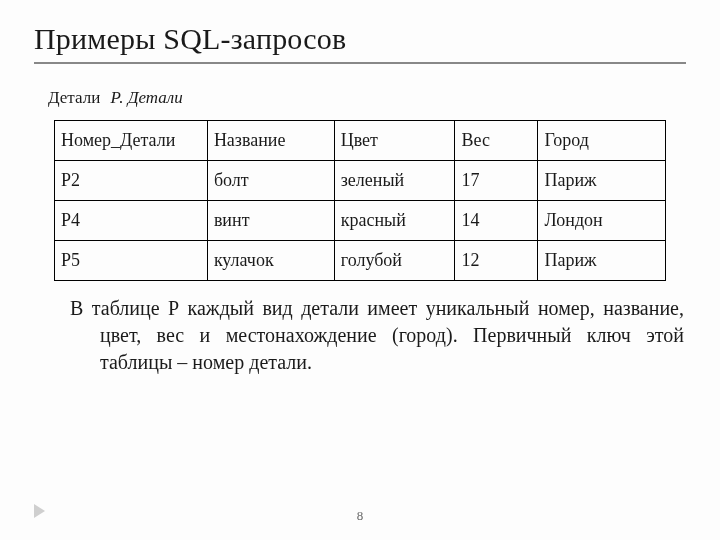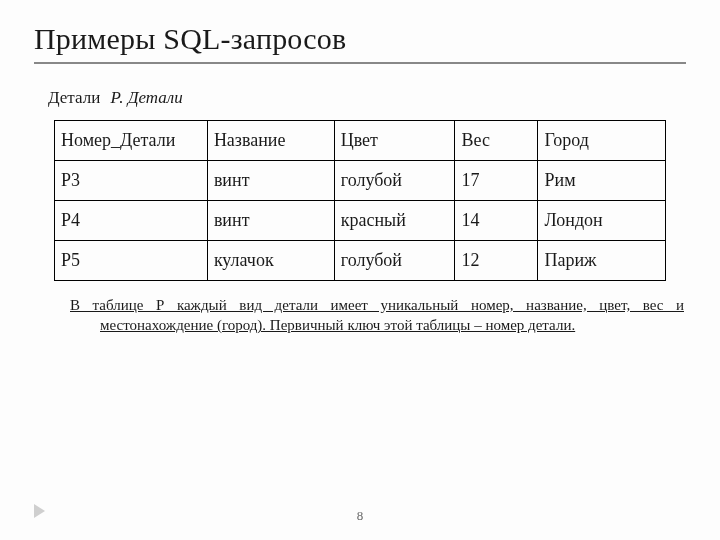--- a/index.html
+++ b/index.html
@@ -46,27 +46,26 @@
     font-size: 18px;
     font-weight: 400;
   }
   th { font-weight: 400; }
   .col-id   { width: 146px; }
   .col-name { width: 124px; }
   .col-col  { width: 118px; }
   .col-w    { width: 80px;  }
   .col-city { width: 128px; }
   .caption {
-    font-size: 15px;
+    font-size: 20px;
     line-height: 1.35;
     text-align: justify;
     margin: 6px 2px 0 6px;
     text-indent: -30px;
     padding-left: 60px;
-    text-decoration: underline;
   }
   .page-num {
     position: absolute;
     bottom: 16px;
     width: 100%;
     left: 0;
     text-align: center;
     font-size: 13px;
     color: #666;
   }
@@ -96,25 +95,25 @@
       <tr>
         <th class="col-id">Номер_Детали</th>
         <th class="col-name">Название</th>
         <th class="col-col">Цвет</th>
         <th class="col-w">Вес</th>
         <th class="col-city">Город</th>
       </tr>
     </thead>
     <tbody>
       <tr>
-        <td>Р3</td>
-        <td>винт</td>
-        <td>голубой</td>
+        <td>Р2</td>
+        <td>болт</td>
+        <td>зеленый</td>
         <td>17</td>
-        <td>Рим</td>
+        <td>Париж</td>
       </tr>
       <tr>
         <td>Р4</td>
         <td>винт</td>
         <td>красный</td>
         <td>14</td>
         <td>Лондон</td>
       </tr>
       <tr>
         <td>Р5</td>

